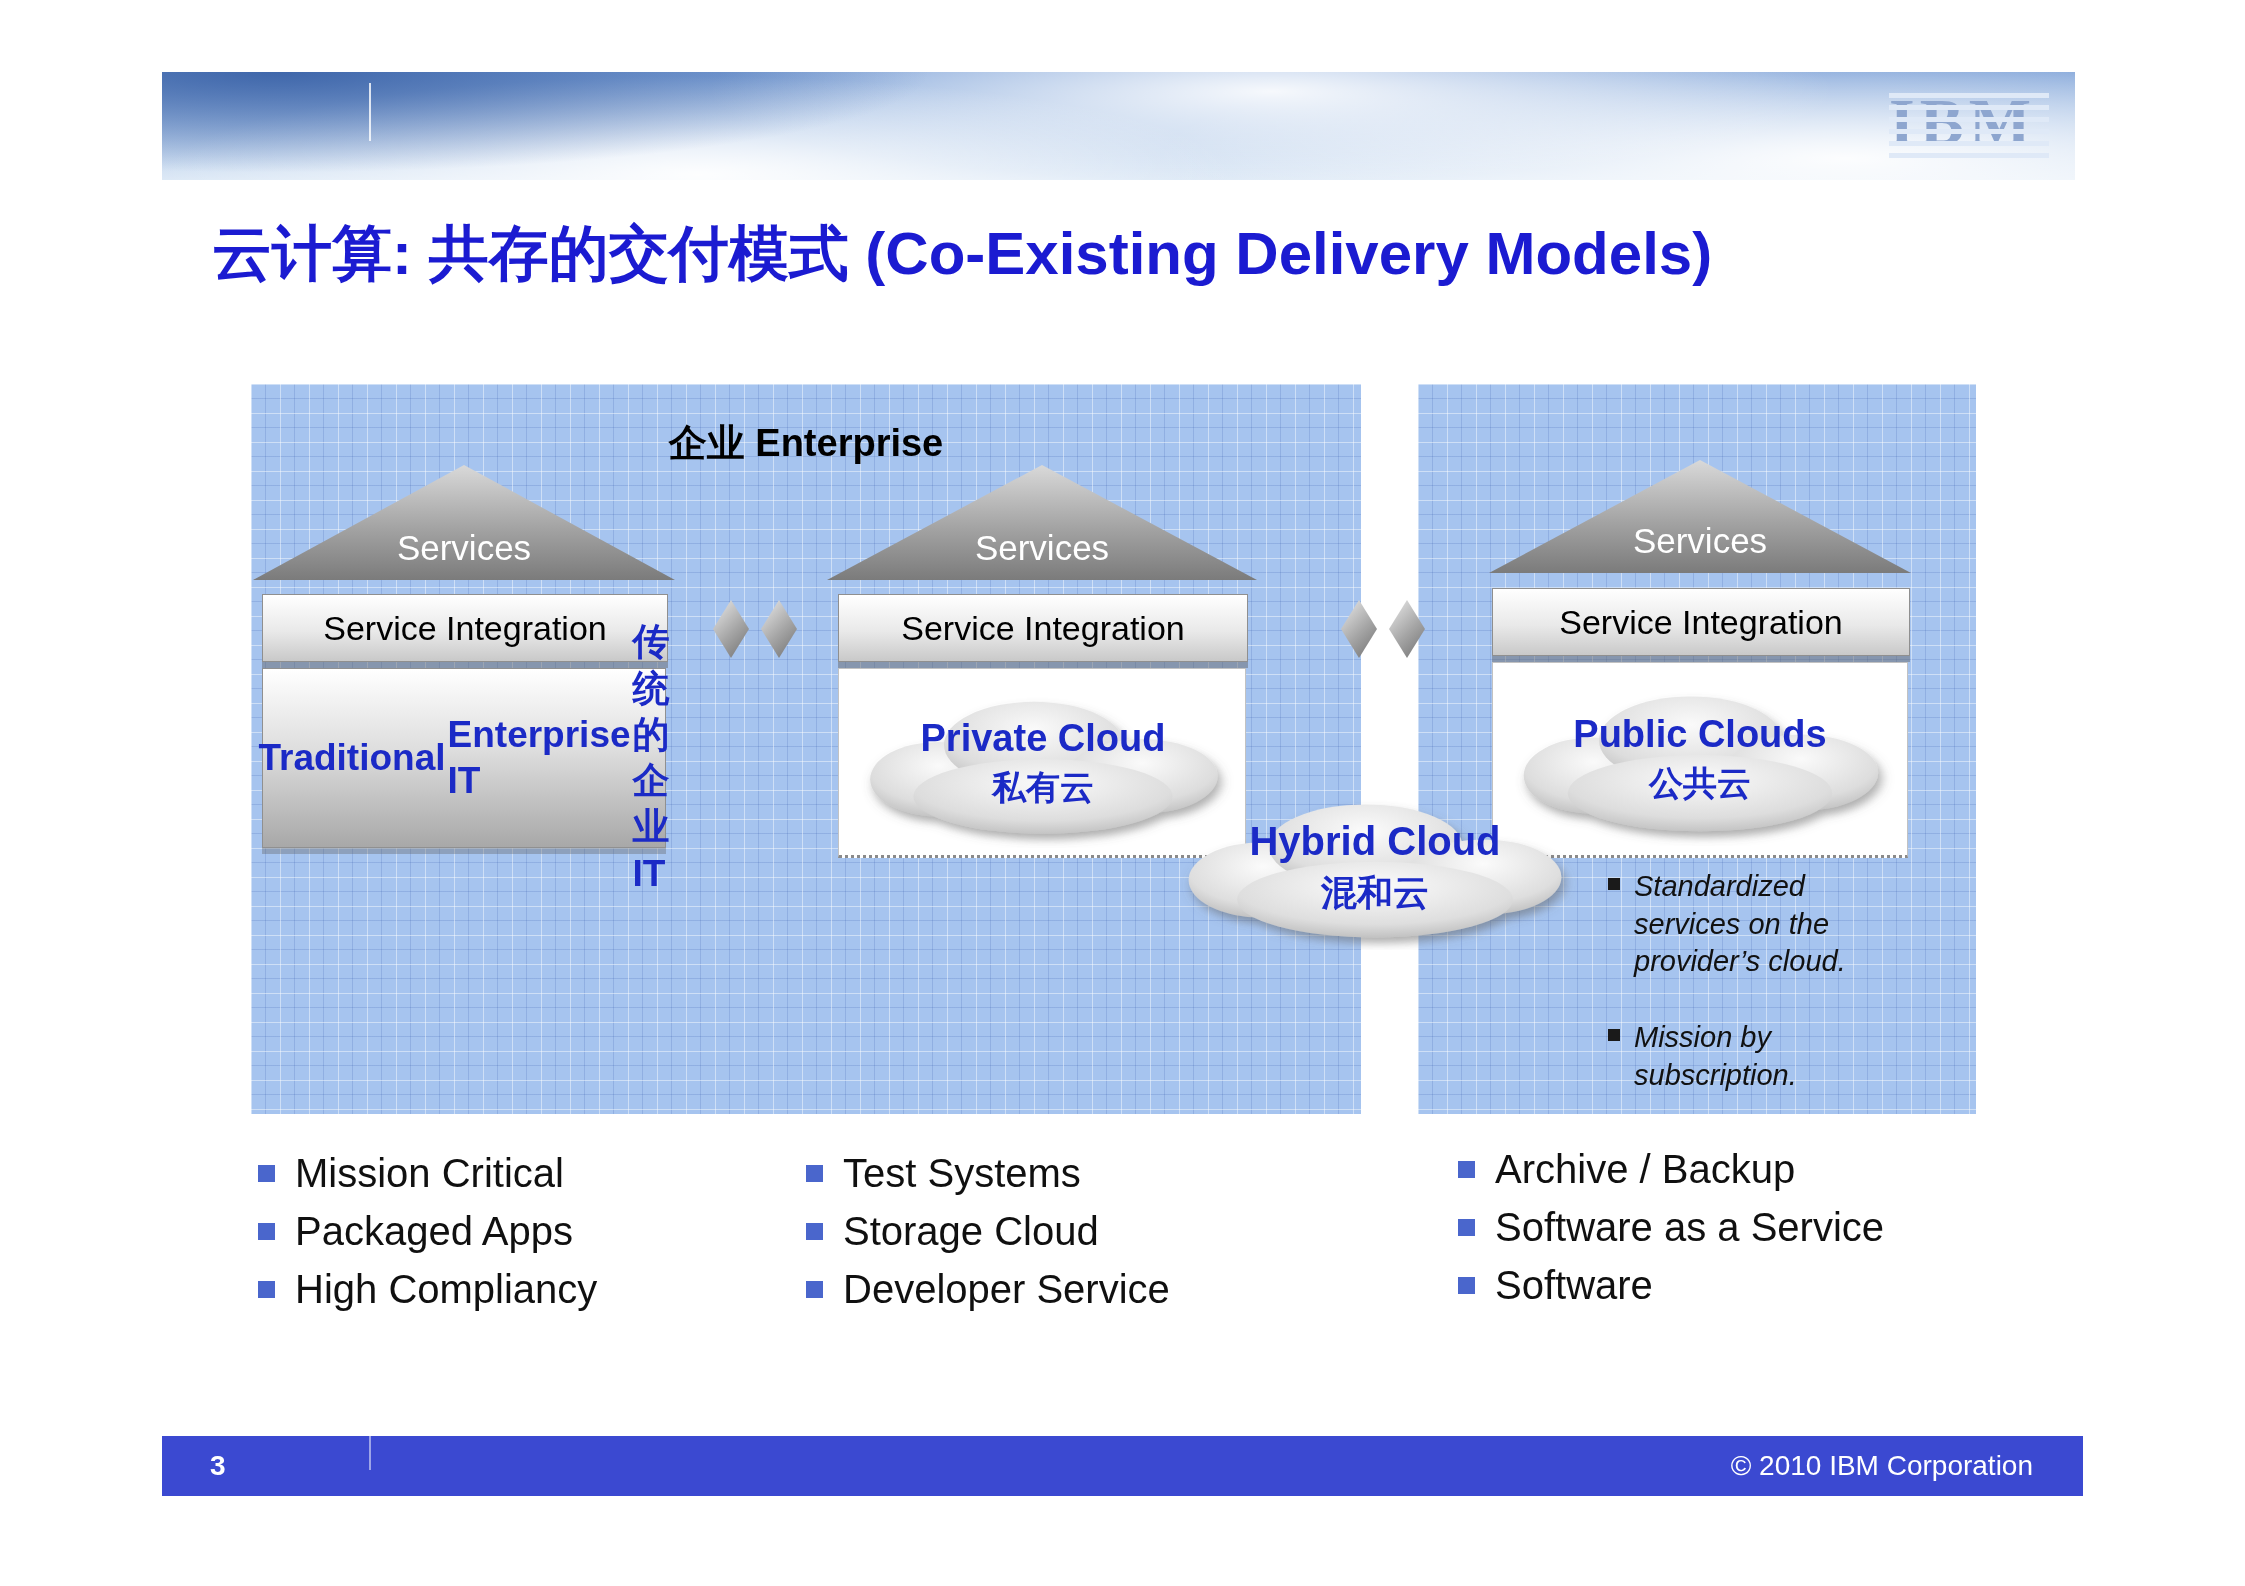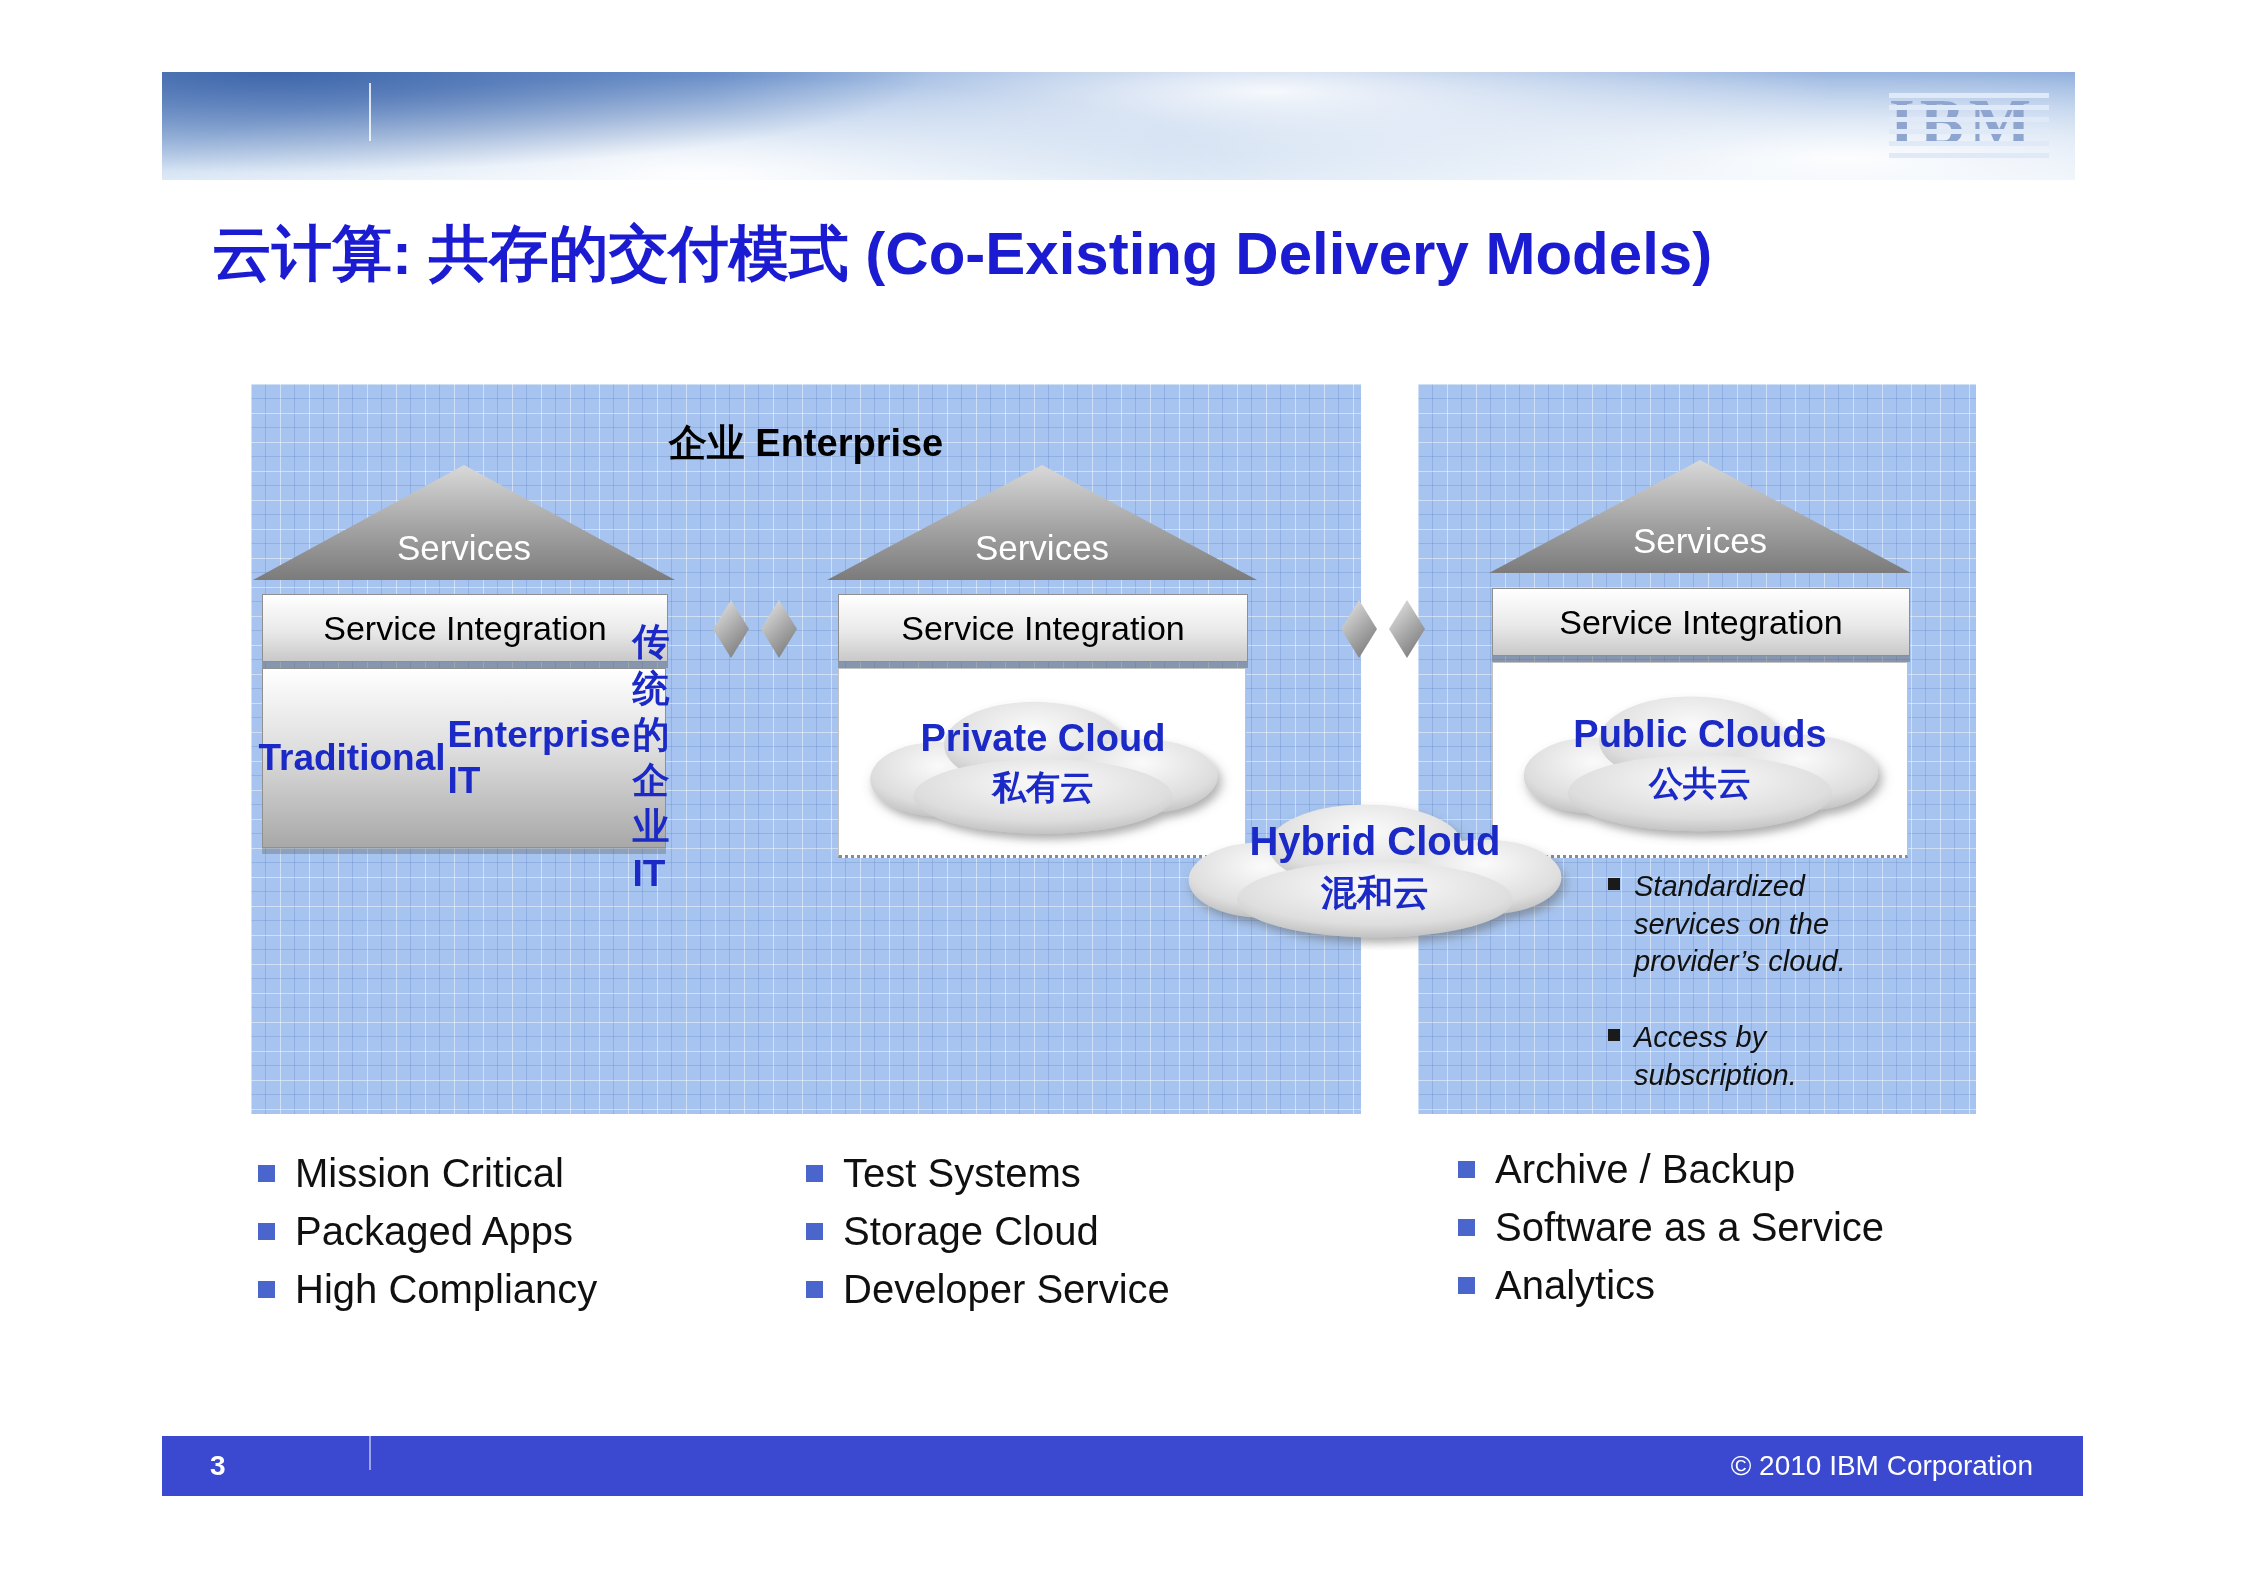--- a/index.html
+++ b/index.html
@@ -261,21 +261,21 @@
   </div>
 
 
   <div class="note-col" style="left:1608px; top:868px;">
     <div class="note">
       <span class="note-bullet"></span>
       <span>Standardized services on the provider’s cloud.</span>
     </div>
     <div class="note">
       <span class="note-bullet"></span>
-      <span>Access by subscription.</span>
+      <span>Mission by subscription.</span>
     </div>
   </div>
 
   <div class="bullets" style="left:258px; top:1150px;">
     <div class="bullet-item">
       <span class="bullet-sq"></span>
       <span>Mission Critical</span>
     </div>
     <div class="bullet-item">
       <span class="bullet-sq"></span>
@@ -306,21 +306,21 @@
     <div class="bullet-item">
       <span class="bullet-sq"></span>
       <span>Archive / Backup</span>
     </div>
     <div class="bullet-item">
       <span class="bullet-sq"></span>
       <span>Software as a Service</span>
     </div>
     <div class="bullet-item">
       <span class="bullet-sq"></span>
-      <span>Analytics</span>
+      <span>Software</span>
     </div>
   </div>
 
   <div class="footer">
     <div class="footer-page">3</div>
     <div class="footer-tick"></div>
     <div class="footer-copy">© 2010 IBM Corporation</div>
   </div>
 
 </div>

